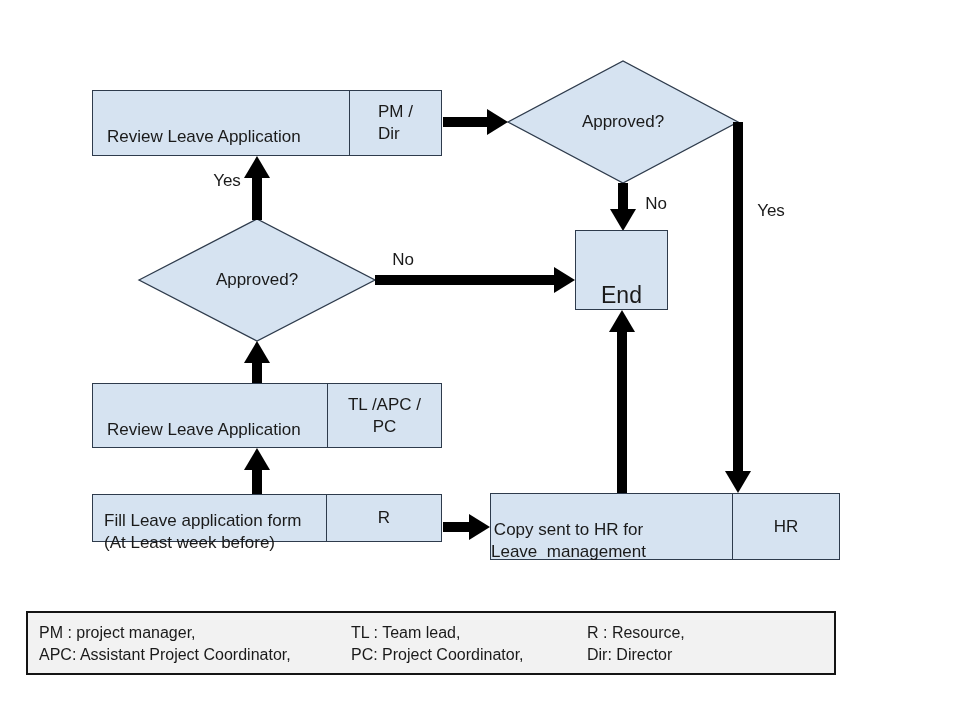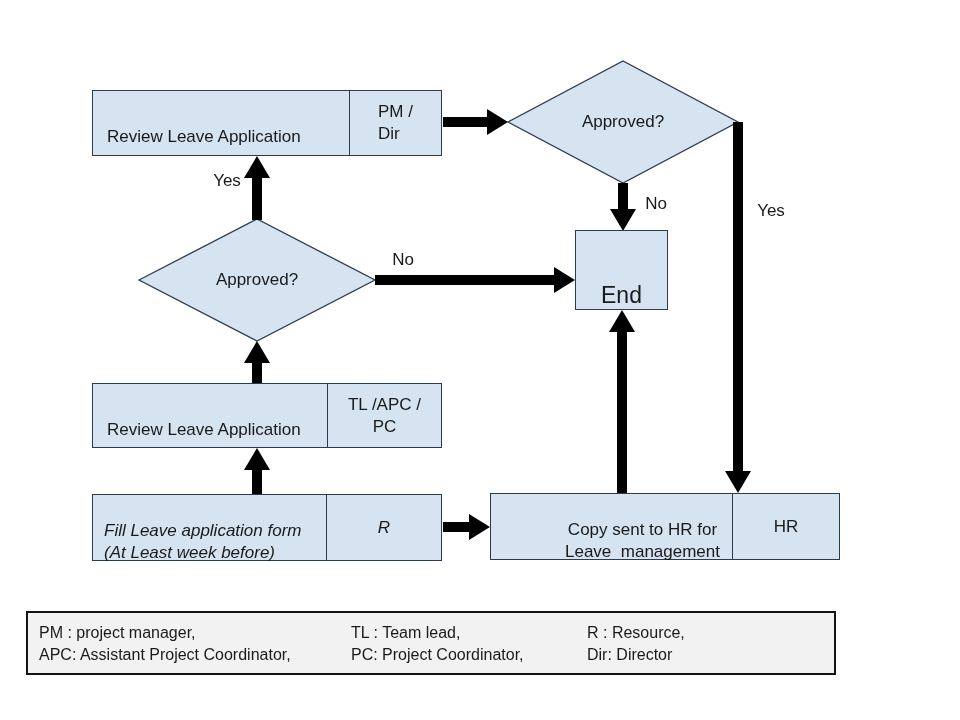--- a/index.html
+++ b/index.html
@@ -28,21 +28,21 @@
     z-index: 2;
     font-size: 17px;
     line-height: 22px;
   }
   .node .cell {
     display: flex;
     align-items: center;
     box-sizing: border-box;
   }
   .node .cell.main { flex: 1 1 auto; padding-left: 14px; margin-top: 28px; }
-  .node .cell.main.centered { justify-content: flex-end; padding-left: 0; }
+  .node .cell.main.centered { justify-content: flex-start; padding-left: 0; }
   .node .cell.role {
     border-left: 1px solid #2e3b4c;
     justify-content: center;
     text-align: center;
     flex: 0 0 auto;
     margin-left: 12px;
   }
   .ml { white-space: pre; }
   .ta-left { text-align: left; }
   .endbox {
@@ -151,21 +151,21 @@
   </div>
 
   <div class="node" style="left:92px; top:383px; width:350px; height:65px;">
     <div class="cell main">Review Leave Application</div>
     <div class="cell role" style="width:114px;">
       <span class="ml">TL /APC /
 PC</span>
     </div>
   </div>
 
-  <div class="node" style="left:92px; top:494px; width:350px; height:67px;font-style:italic;">
+  <div class="node" style="left:92px; top:494px; width:350px; height:48px;">
     <div class="cell main" style="padding-left:11px;">
       <span class="ml">Fill Leave application form
 (At Least week before)</span>
     </div>
     <div class="cell role" style="width:115px;">
       <span>R</span>
     </div>
   </div>
 
   <div class="node" style="left:490px; top:493px; width:350px; height:67px;">

